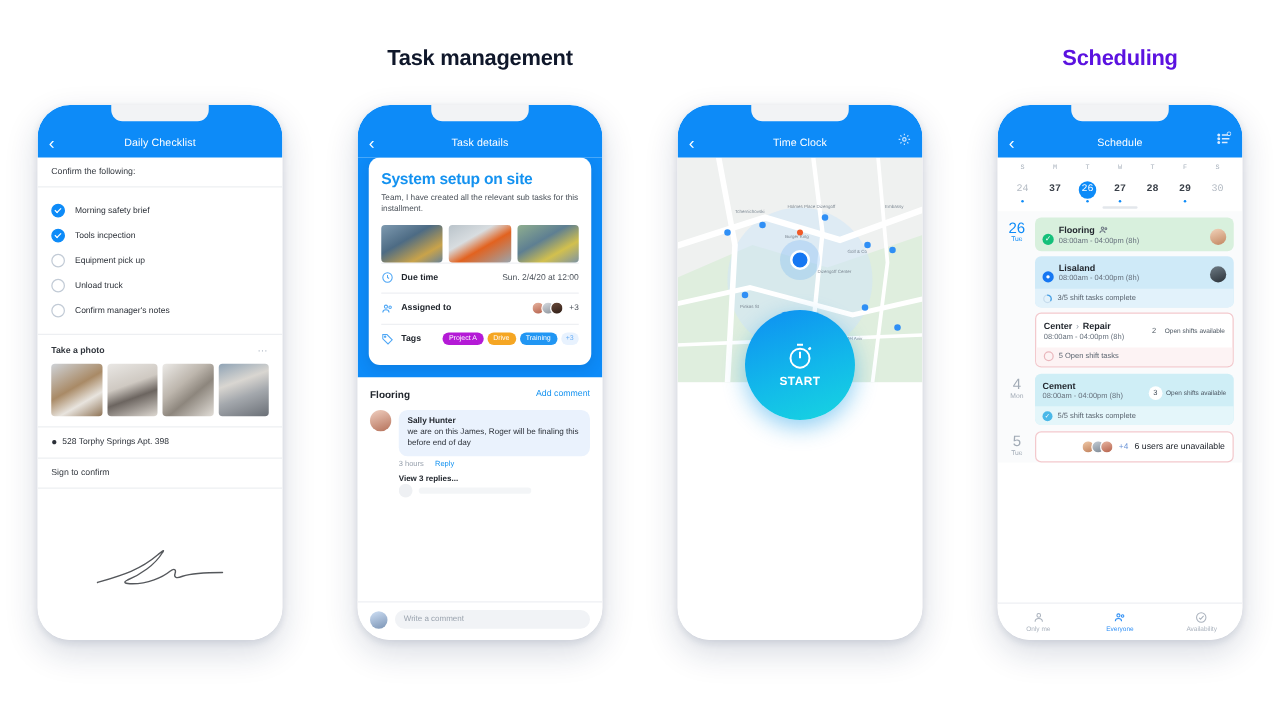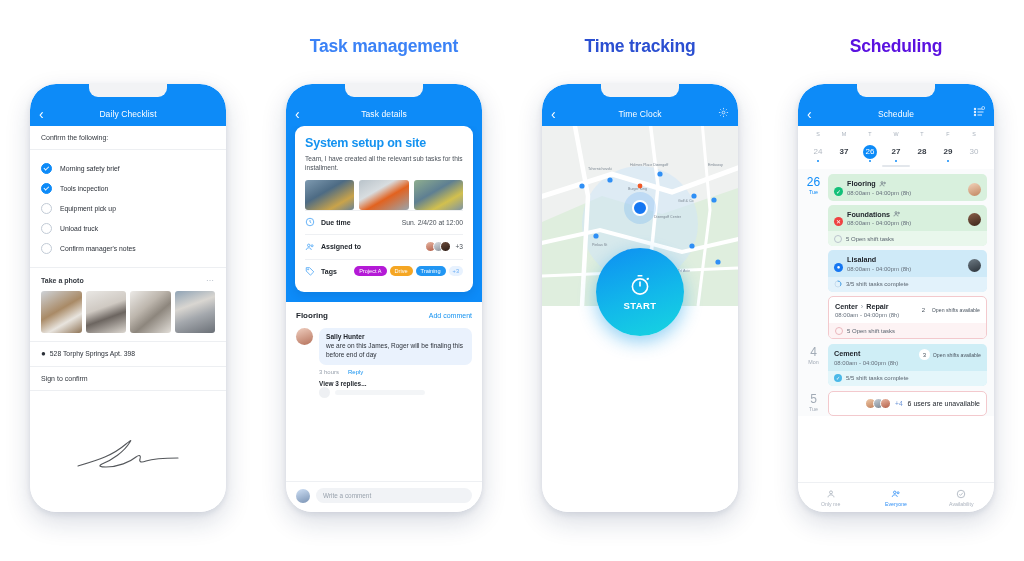--- a/index.html
+++ b/index.html
@@ -168,21 +168,21 @@
   .act-card {
     background:#fff; border-radius:8px; box-shadow: 0 2px 8px rgba(20,45,90,.12);
     height: 31px; display:flex; align-items:center; gap:6px; padding-left:7px; position:relative;
   }
   .act-ico { width: 17px; height: 17px; border-radius:50%; flex:0 0 auto;
              display:flex;align-items:center;justify-content:center;color:#fff;font-size:9px;}
   .act-lbl { font-size: 6.6px; color:#2b3038; }
   .badge-dot { position:absolute; top:6px; right:9px; width:3.4px;height:3.4px;border-radius:50%;background:#2f7ef5;}
 
   
-  .cal { background:#fff; padding: 5px 7px 2px; }
+  .cal { background:#fff; padding: 5px 7px 2px; font-family: Liberation Mono, monospace; }
   .cal-days, .cal-nums { display:grid; grid-template-columns: repeat(7,1fr); text-align:center; }
   .cal-days span { font-size: 5.4px; color:#a9b2bd; }
   .cal-nums > div { padding-top: 3px; position: relative; }
   .cal-n { font-size: 8px; color:#3a4049; display:inline-flex; align-items:center;justify-content:center;
            width: 14px;height:14px;border-radius:50%; }
   .cal-n.muted { color:#b3bac3; }
   .cal-n.sel { background:#0d8bf8; color:#fff; font-weight:500; }
   .cal-n.bold { font-weight: bold; }
   .undot { width:2.6px;height:2.6px;border-radius:50%;background:#0d8bf8;margin:1px auto 0; }
   .cal-handle { width:28px;height:2.4px;border-radius:2px;background:#e3e7ec;margin:3px auto 0; }
@@ -293,21 +293,21 @@
             </svg>
           </div>
 
 
         </div>
       </div>
     </div>
   </div>
 
   <div class="col">
-    <div class="col-title" style="color:#3b82f6">Task management</div>
+    <div class="col-title" style="color:#0f172a">Task management</div>
 
     <div class="phone">
       <div class="phone-inner">
         <div class="notch"></div>
 
         <div class="topbar">
           <div class="chev">‹</div>
           <div class="ttl">Task details</div>
         </div>
 
@@ -390,21 +390,20 @@
         <div class="cmt-input-bar">
           <div class="cmt-av" style="width:14px;height:14px;background:linear-gradient(160deg,#cfe0f5,#7a93b4)"></div>
           <div class="cmt-input">Write a comment</div>
         </div>
 
       </div>
     </div>
   </div>
 
   <div class="col">
-    <div class="col-title" style="color:#2b4fd1">Time tracking</div>
 
     <div class="phone">
       <div class="phone-inner">
         <div class="notch"></div>
 
         <div class="topbar">
           <div class="chev">‹</div>
           <div class="ttl">Time Clock</div>
           <div class="topbar-ico">
             <svg width="11" height="11" viewBox="0 0 24 24" fill="none" stroke="#cfe7ff" stroke-width="2">
@@ -589,41 +588,20 @@
                           <circle cx="17" cy="9" r="2.3"></circle>
                           <path d="M3 19c0-3.3 2.7-5 6-5s6 1.7 6 5"></path>
                       </svg>
                     </div>
                     <div class="ev-time">08:00am - 04:00pm (8h)</div>
                   </div>
                   <div class="ev-av" style="background:linear-gradient(160deg,#f2d3bb,#c1855f)"></div>
                 </div>
               </div>
 
-              <div class="ev ev-green">
-                <div class="ev-main">
-                  <div class="st-ico" style="background:#ef4242">✕</div>
-                  <div class="ev-txt">
-                    <div class="ev-name">
-                      <span>Foundations</span>
-                      <svg width="8" height="8" viewBox="0 0 24 24" fill="none" stroke="#6e7884" stroke-width="2.4">
-                        <circle cx="9" cy="8" r="3"></circle>
-                          <circle cx="17" cy="9" r="2.3"></circle>
-                          <path d="M3 19c0-3.3 2.7-5 6-5s6 1.7 6 5"></path>
-                      </svg>
-                    </div>
-                    <div class="ev-time">08:00am - 04:00pm (8h)</div>
-                  </div>
-                  <div class="ev-av" style="background:linear-gradient(160deg,#8a5f4a,#3c2519)"></div>
-                </div>
-                <div class="ev-sub">
-                  <span class="ring"></span>
-                  <span>5 Open shift tasks</span>
-                </div>
-              </div>
 
               <div class="ev ev-blue">
                 <div class="ev-main">
                   <div class="st-ico" style="background:#1677f2">●</div>
                   <div class="ev-txt">
                     <div class="ev-name">
                       <span>Lisaland</span>
                     </div>
                     <div class="ev-time">08:00am - 04:00pm (8h)</div>
                   </div>
@@ -662,21 +640,21 @@
             </div>
           </div>
 
           <div class="day-row">
             <div class="day-col day-idle">
               <div class="day-num">4</div>
               <div class="day-dow">Mon</div>
             </div>
             <div class="ev-col">
               <div class="ev ev-cyan">
-                <div class="ev-main" style="align-items:flex-start">
+                <div class="ev-main" style="align-items:flex-end">
                   <div class="ev-txt">
                     <div class="ev-name">
                         <span>Cement</span>
                       </div>
                     <div class="ev-time">08:00am - 04:00pm (8h)</div>
                   </div>
                   <div class="open-badge">
                     <span class="open-num">3</span>
                     <span class="open-txt">Open shifts available</span>
                   </div>

